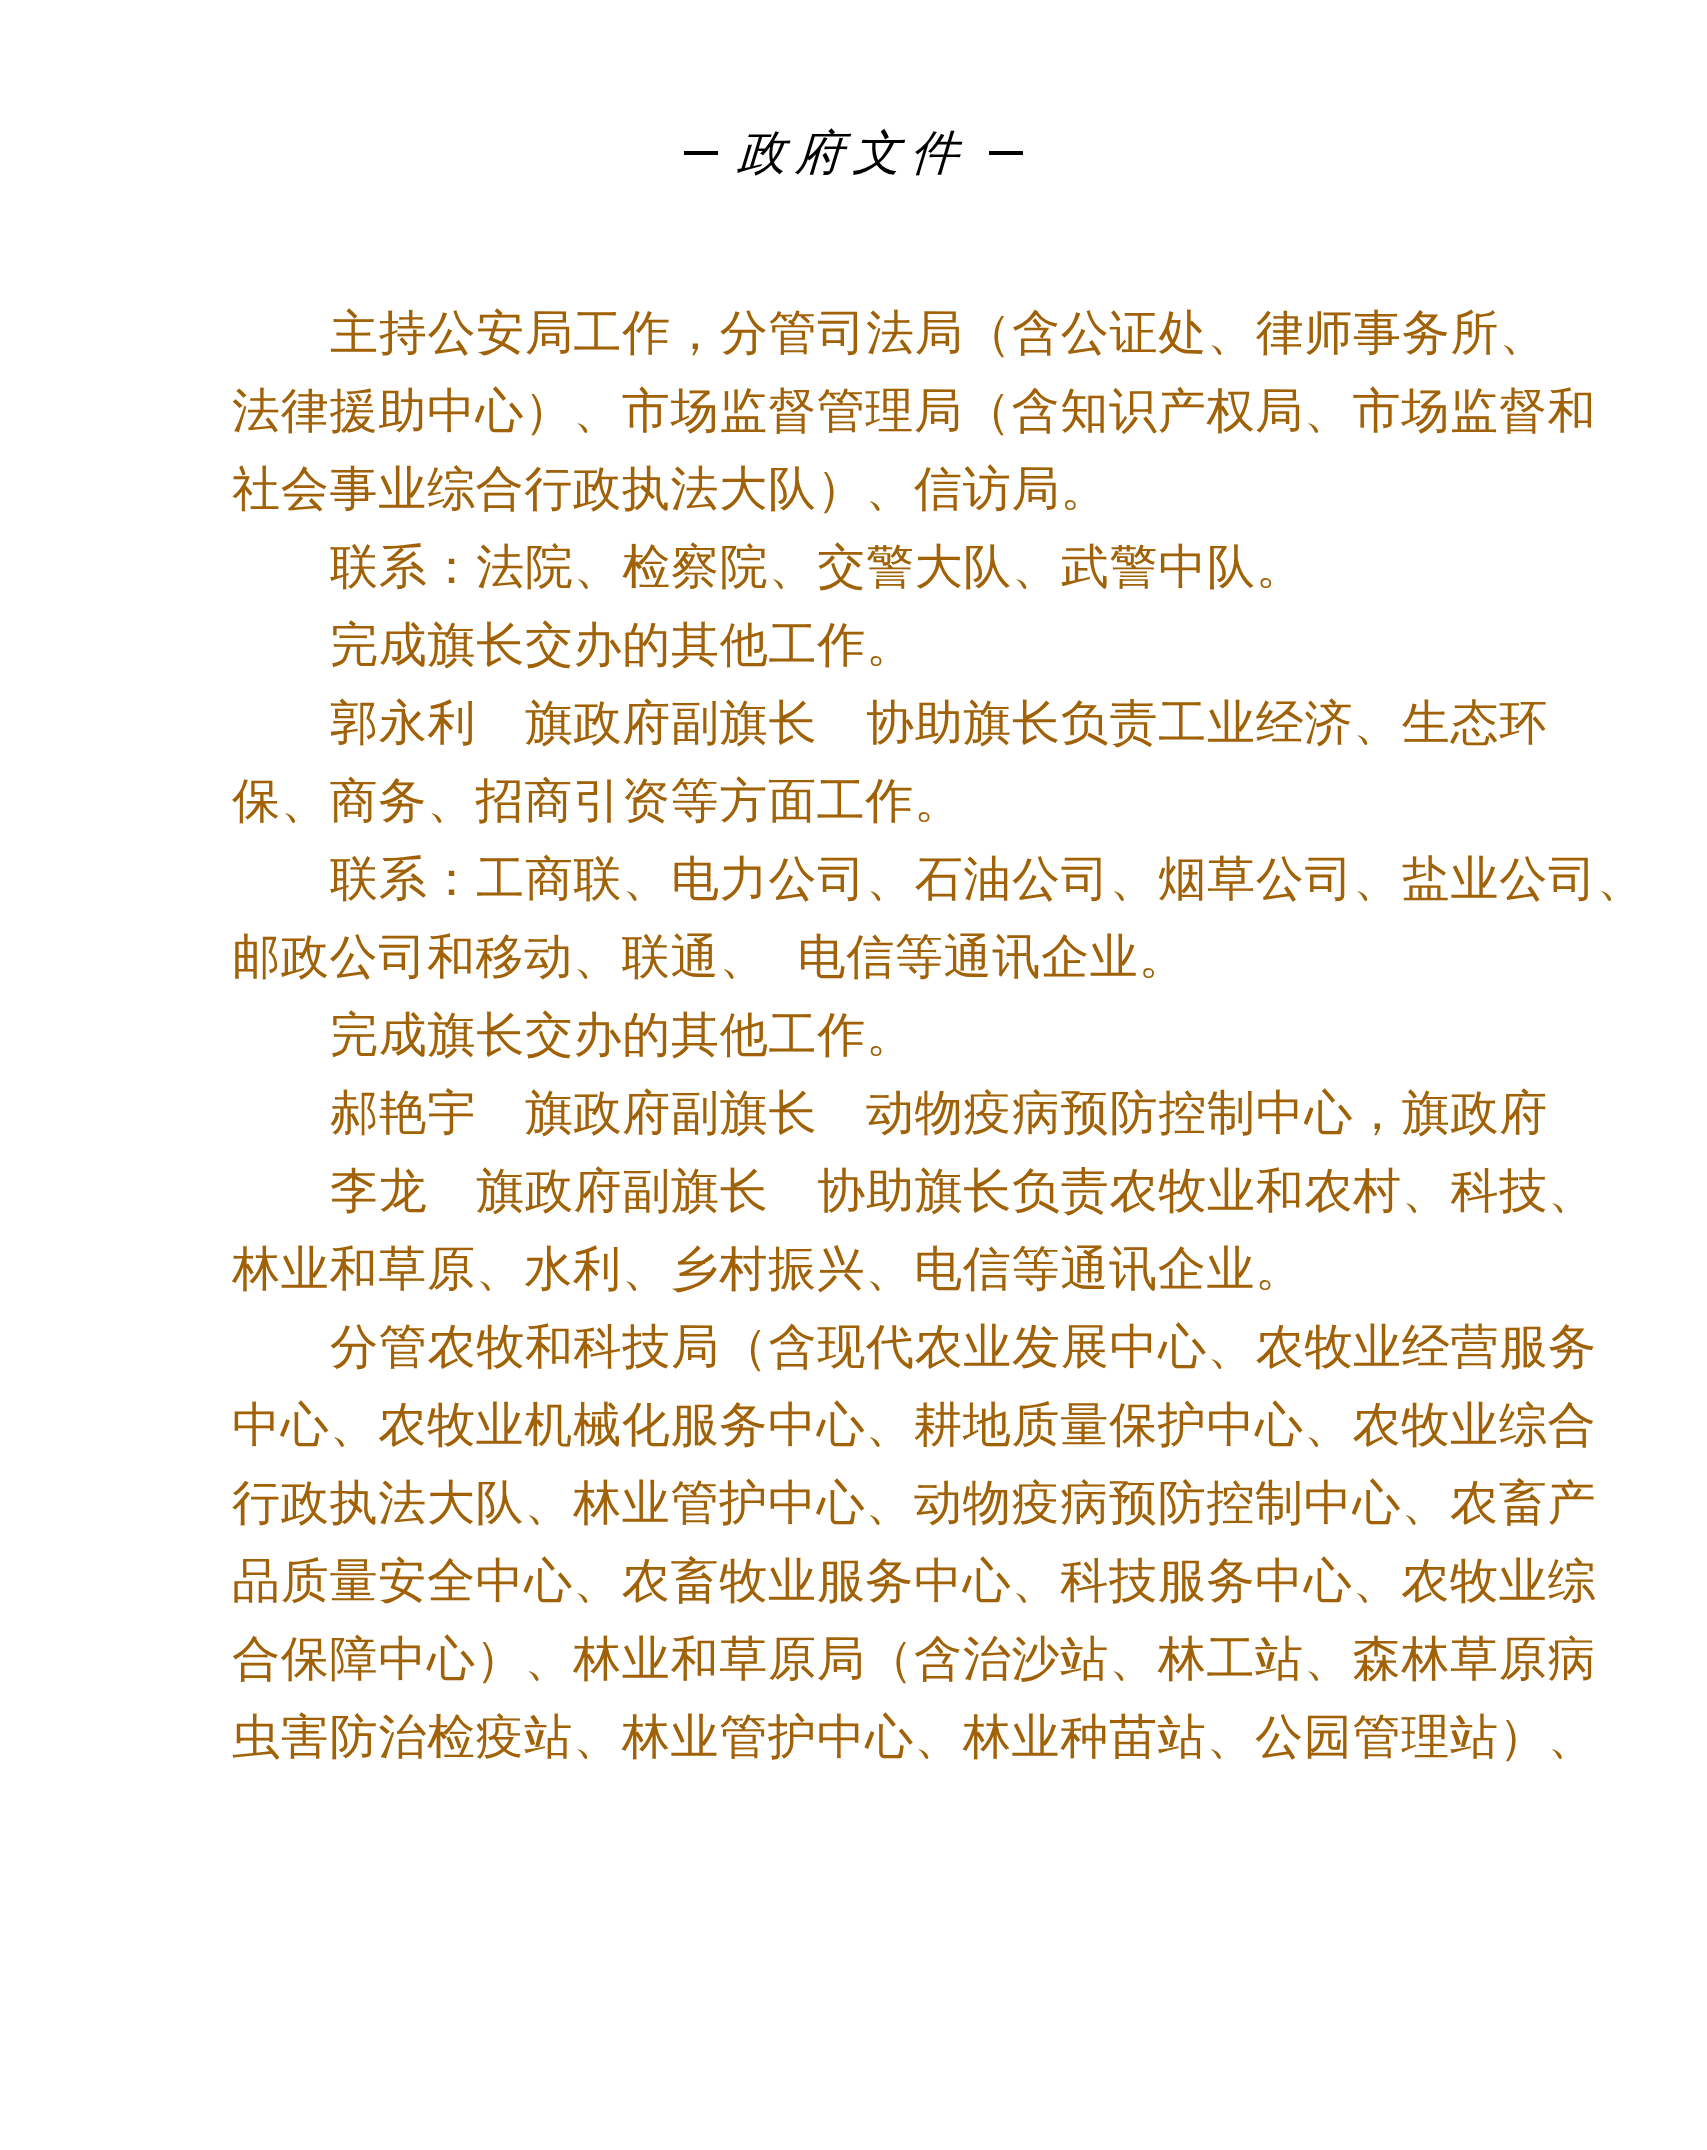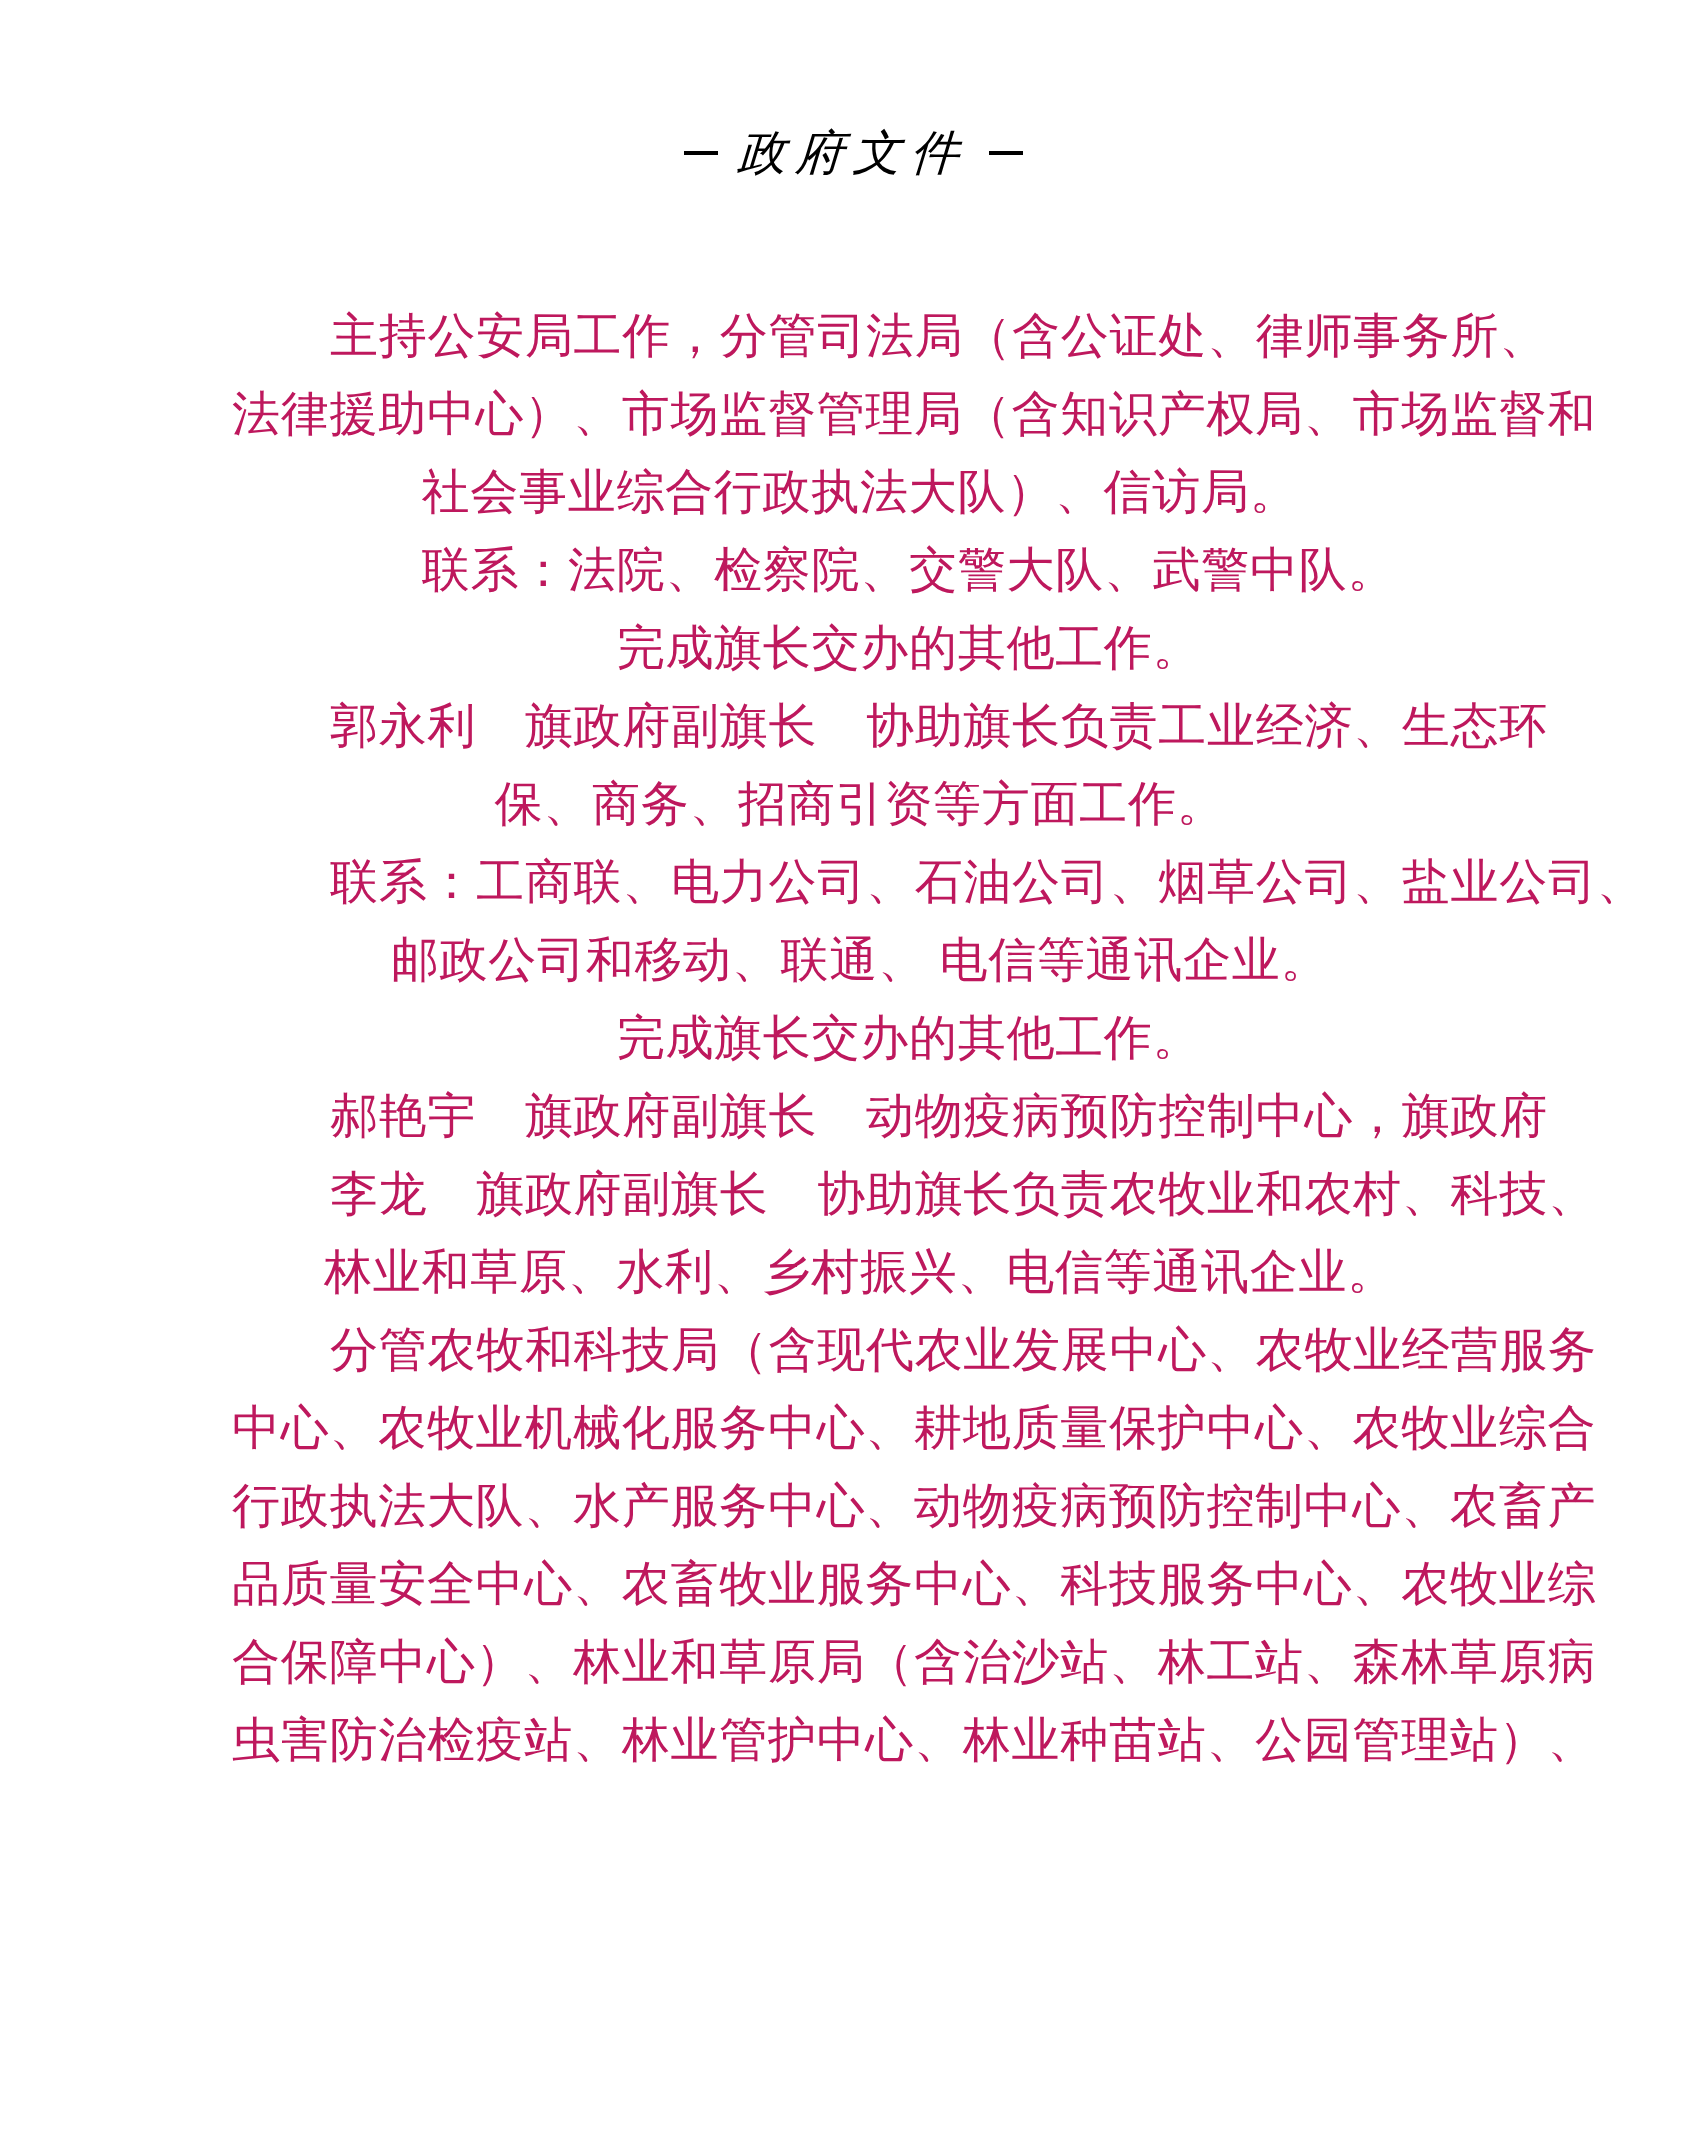--- a/index.html
+++ b/index.html
@@ -61,24 +61,23 @@
 
   .para {
     margin: 0 0 0px 0;
   }
 
   .line {
     font-size: 48px;
     line-height: 78px;
     letter-spacing: 0.015em;
     white-space: pre;
-    font-family: Liberation Serif, serif;
+    font-family: Liberation Mono, monospace;
     font-weight: 400;
-    color: #be185d;
-    text-align: center;
+    color: #a16207;
   }
 
   .line.indent {
     text-indent: 98px;
   }
 </style>
 </head>
 <body>
 
 <div class="page">
@@ -115,21 +114,21 @@
       <div class="para">
         <div class="line indent">郝艳宇　旗政府副旗长　动物疫病预防控制中心，旗政府</div>
       </div>
       <div class="para">
         <div class="line indent">李龙　旗政府副旗长　协助旗长负责农牧业和农村、科技、</div>
         <div class="line">林业和草原、水利、乡村振兴、电信等通讯企业。</div>
       </div>
       <div class="para">
         <div class="line indent">分管农牧和科技局（含现代农业发展中心、农牧业经营服务</div>
         <div class="line">中心、农牧业机械化服务中心、耕地质量保护中心、农牧业综合</div>
-        <div class="line">行政执法大队、水产服务中心、动物疫病预防控制中心、农畜产</div>
+        <div class="line">行政执法大队、林业管护中心、动物疫病预防控制中心、农畜产</div>
         <div class="line">品质量安全中心、农畜牧业服务中心、科技服务中心、农牧业综</div>
         <div class="line">合保障中心）、林业和草原局（含治沙站、林工站、森林草原病</div>
         <div class="line">虫害防治检疫站、林业管护中心、林业种苗站、公园管理站）、</div>
       </div>
     </div>
 
 </div>
 
 
 </body></html>

